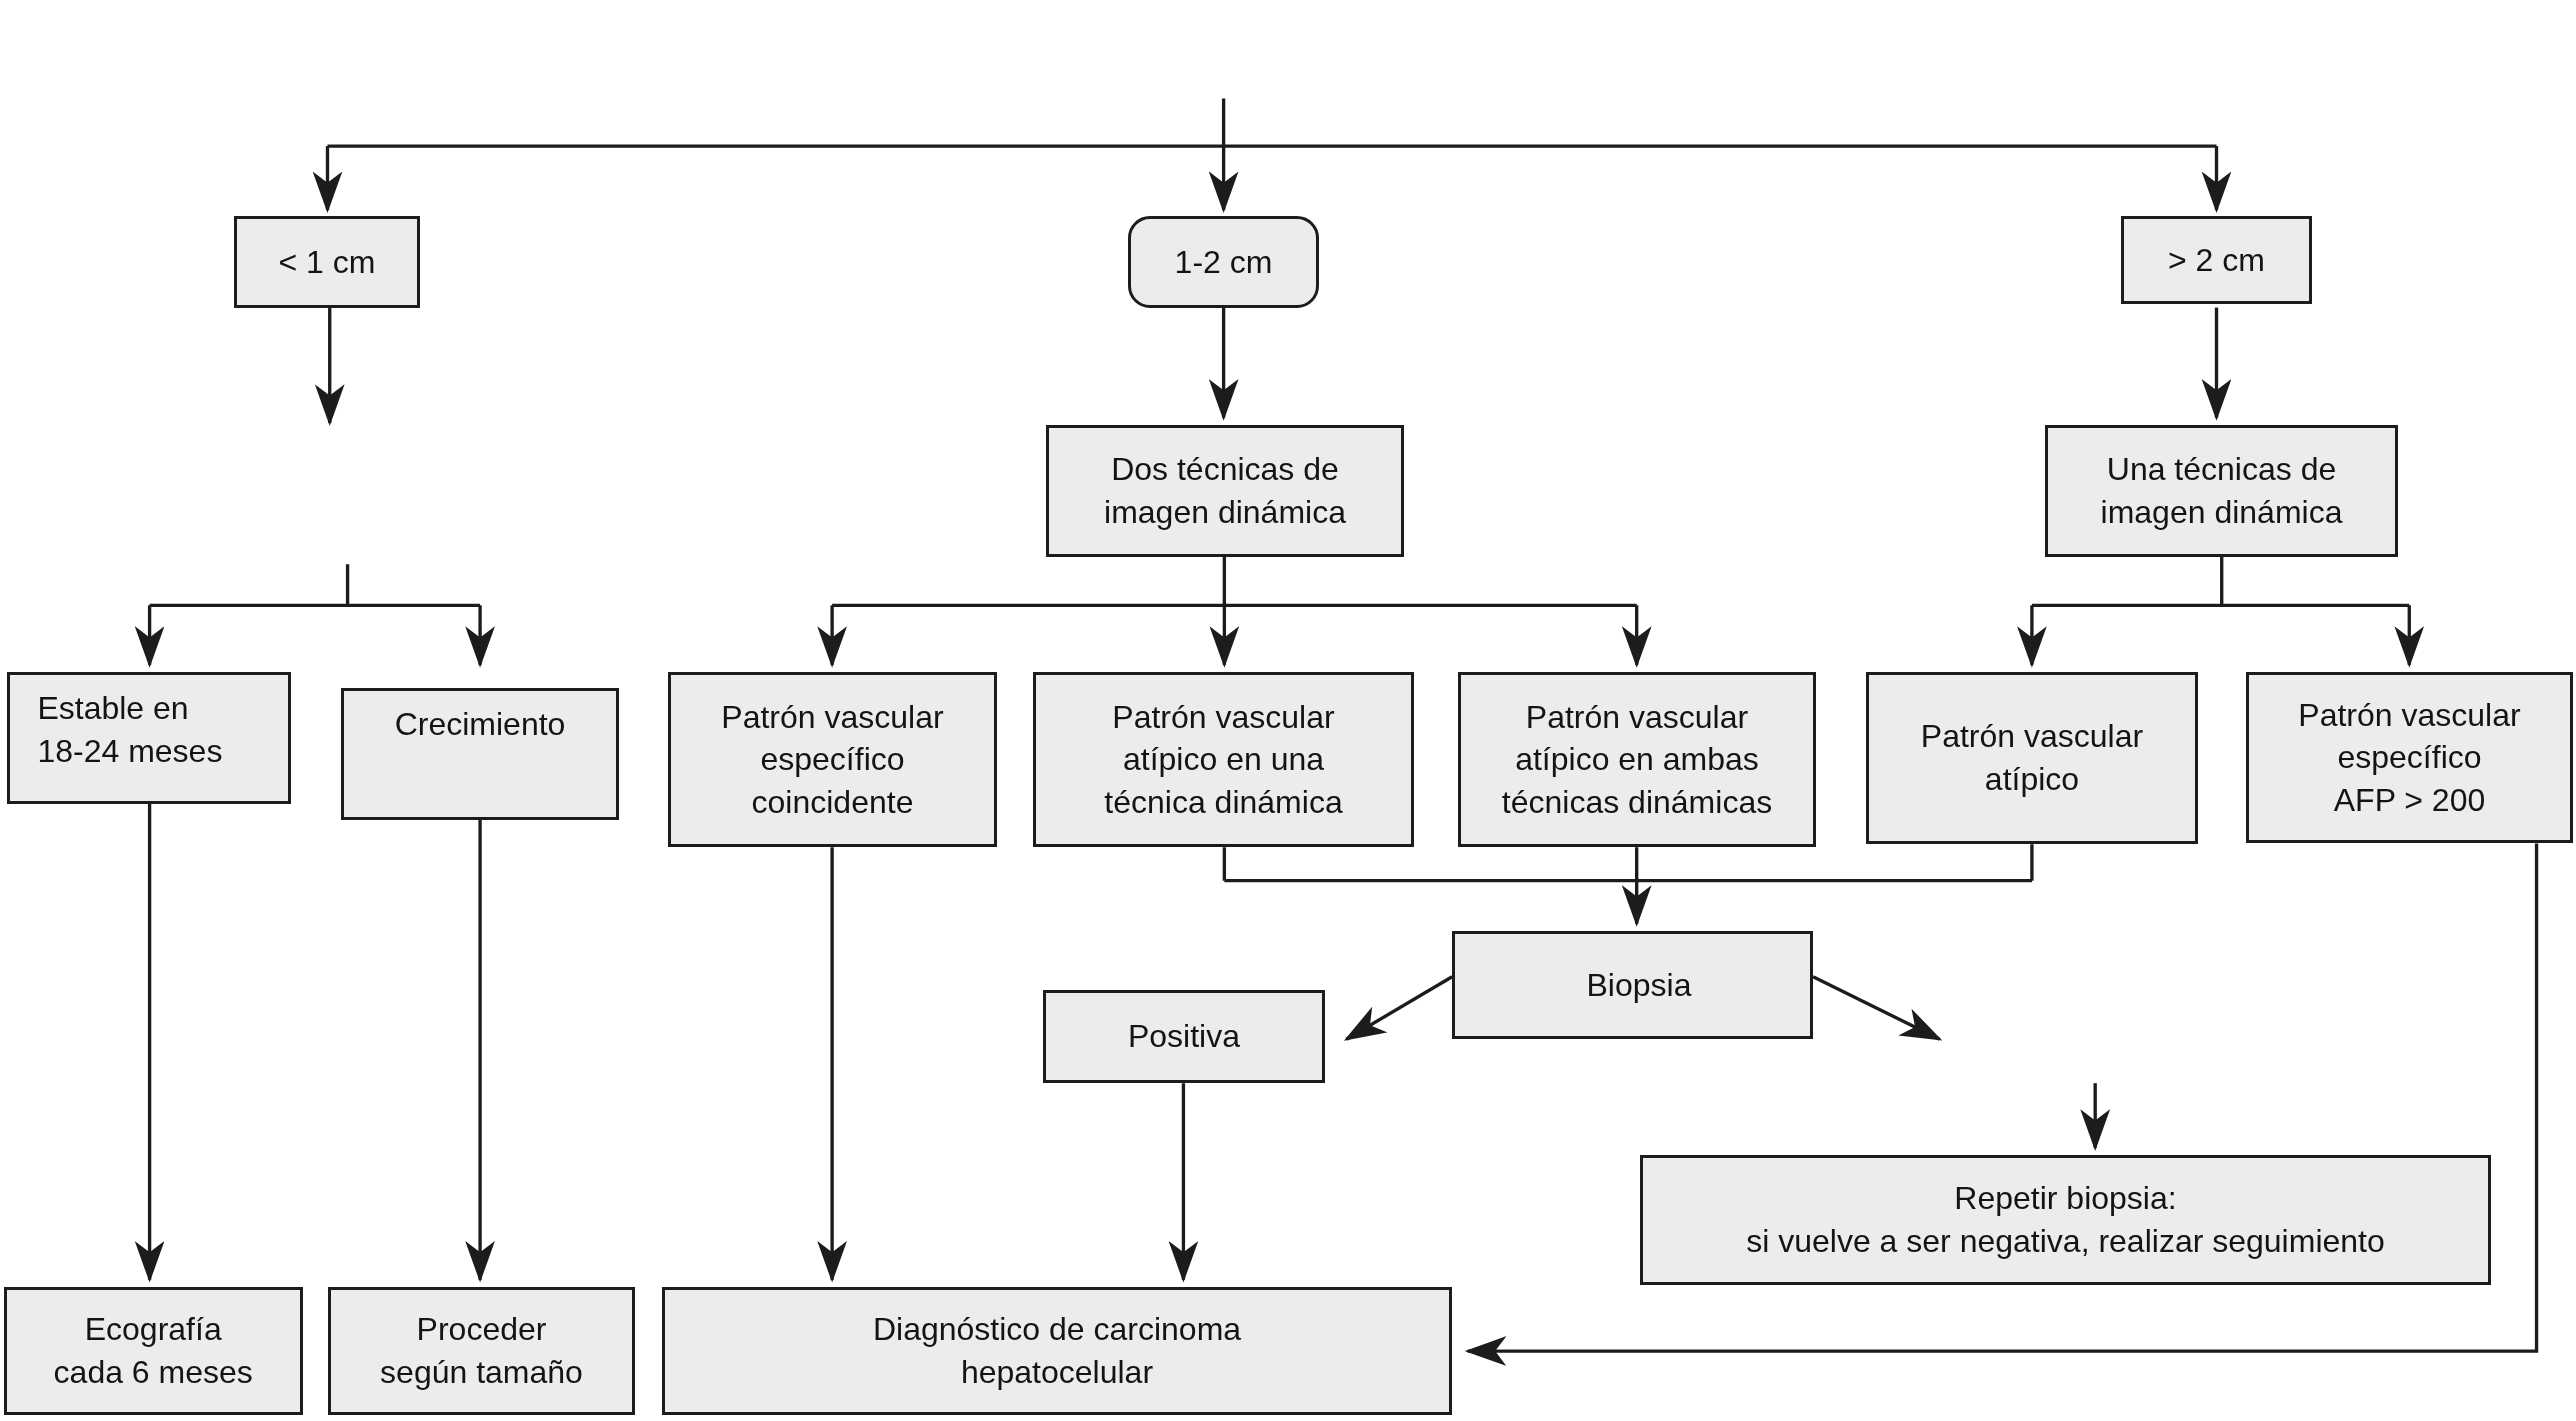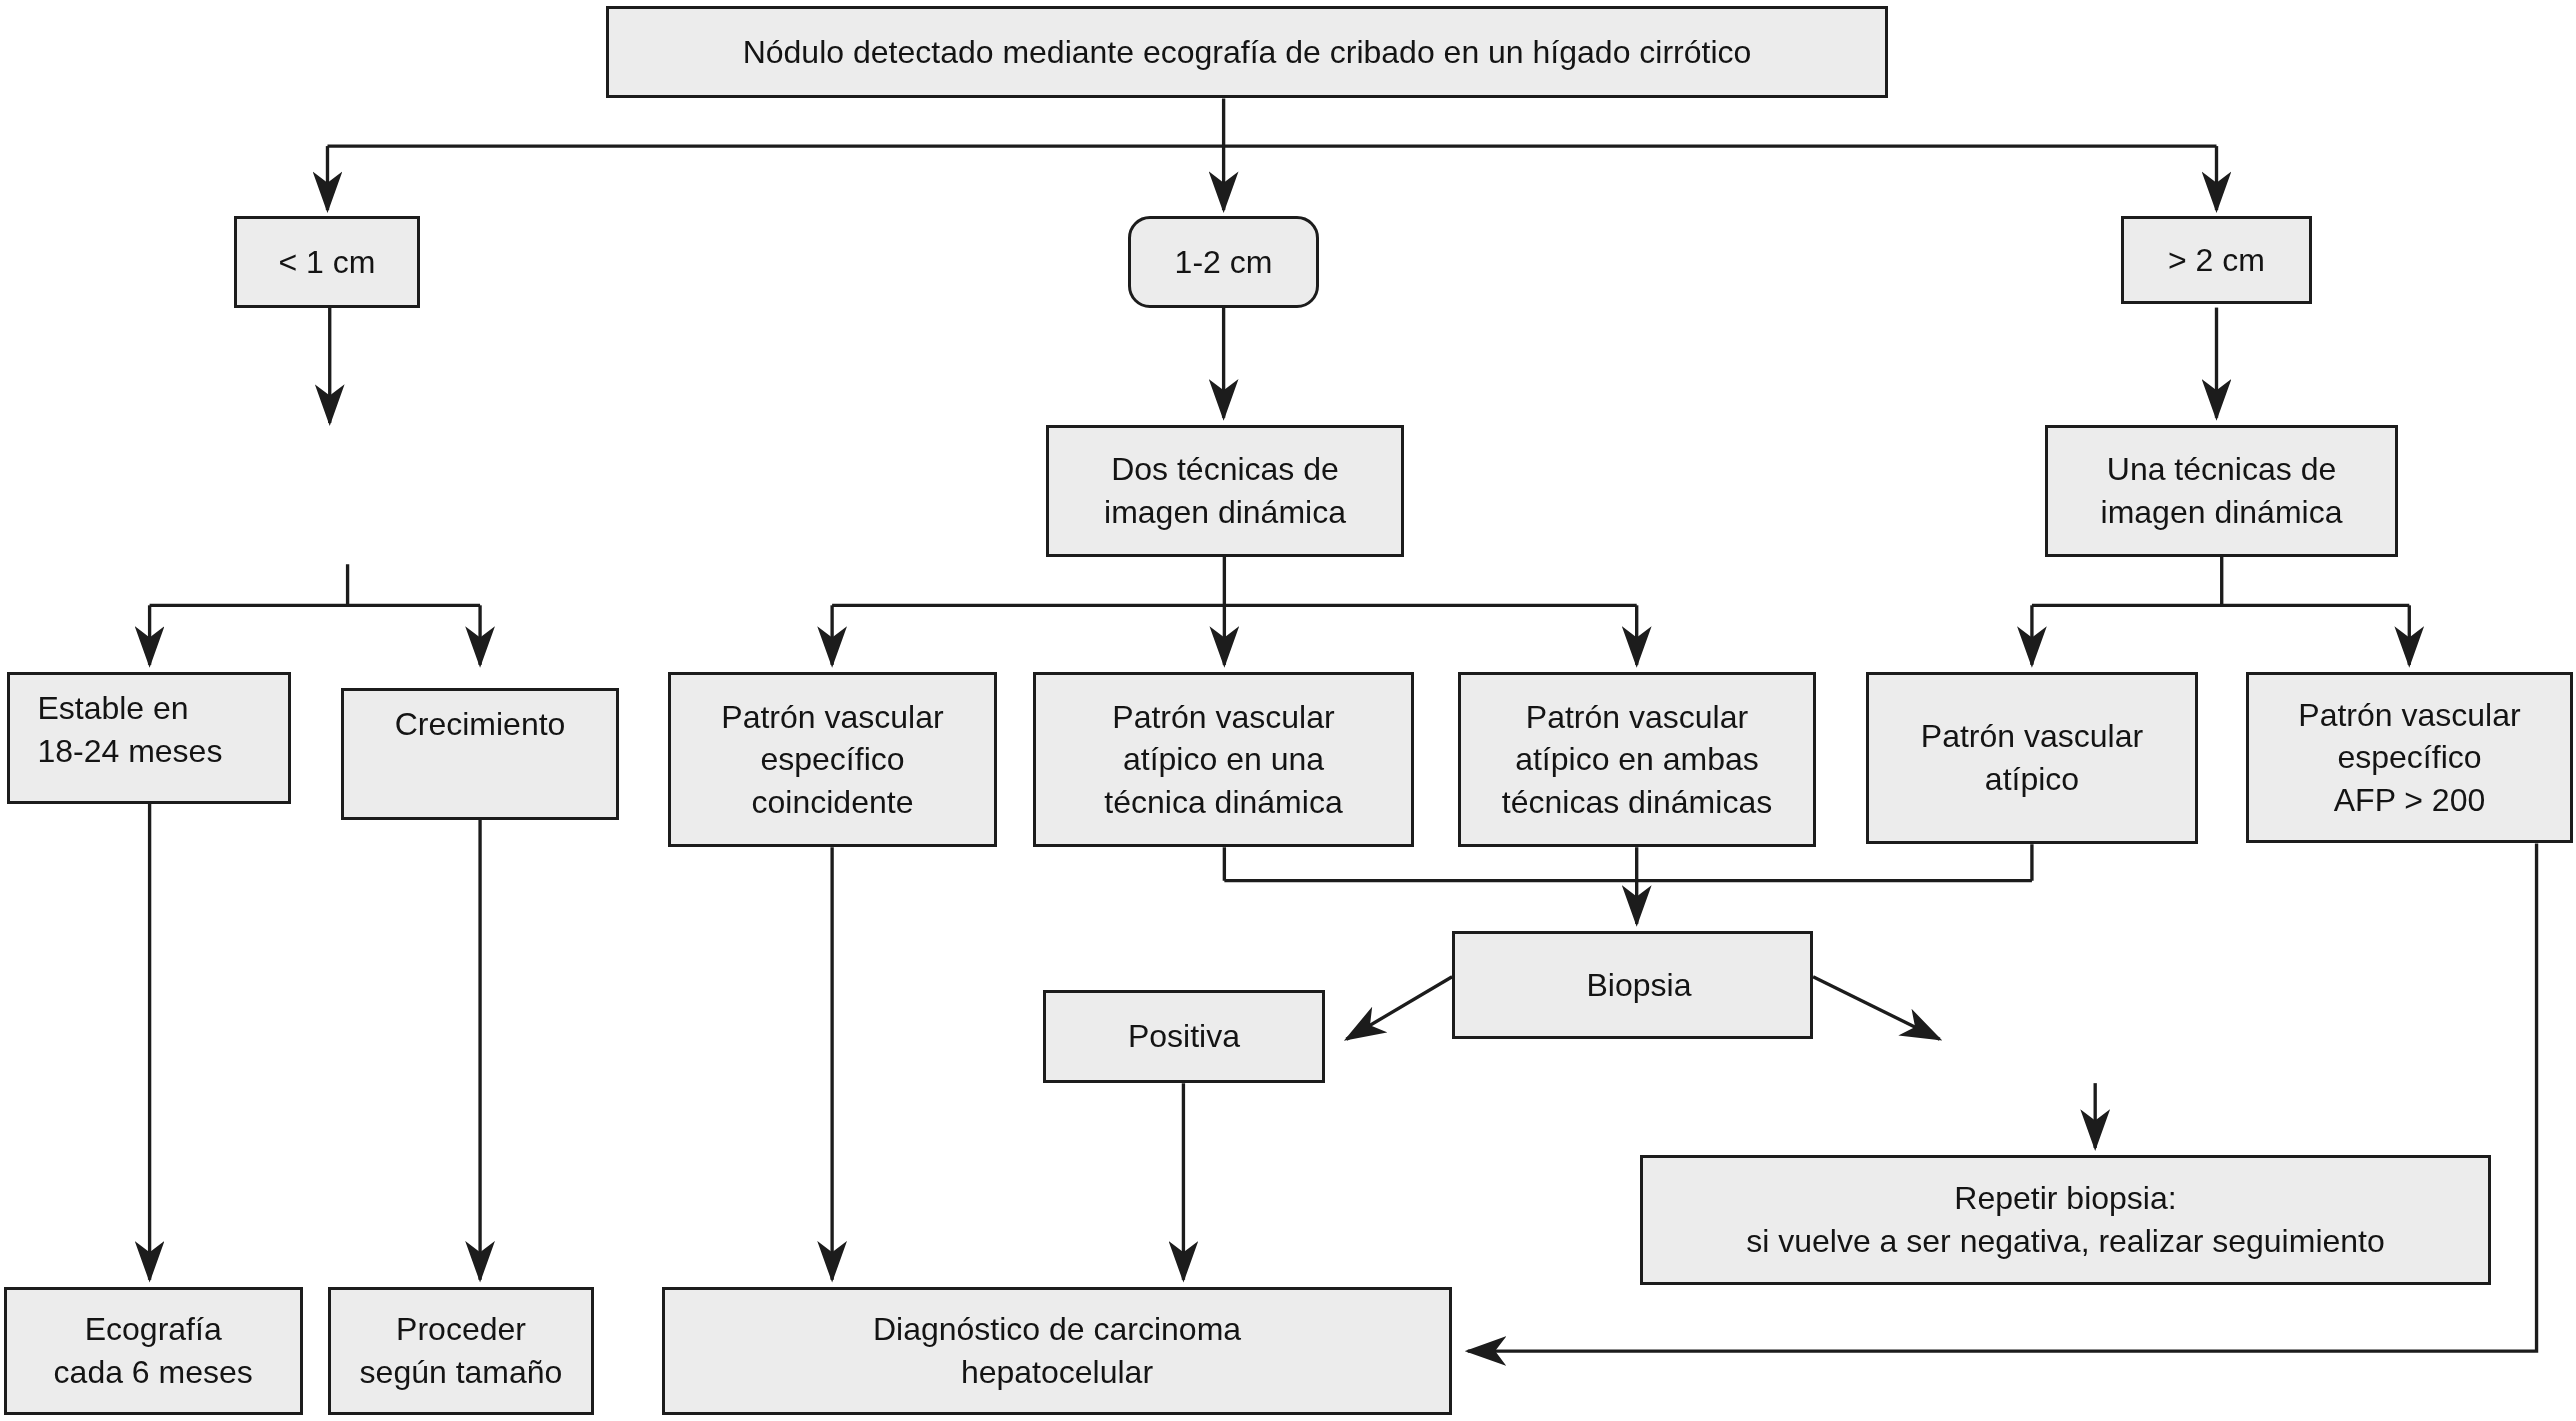--- a/index.html
+++ b/index.html
@@ -92,21 +92,20 @@
 
     <path class="edge" d="M1951,1312 L1809,1396" marker-end="url(#arrowhead)"></path>
     <path class="edge" d="M2436,1312 L2606,1396" marker-end="url(#arrowhead)"></path>
 
     <path class="edge" d="M1590,1455 V1719" marker-end="url(#arrowhead)"></path>
     <path class="edge" d="M2815,1455 V1542" marker-end="url(#arrowhead)"></path>
 
     <path class="edge" d="M3408,1133 V1815 H1972" marker-end="url(#arrowhead)"></path>
   </svg>
 
-  <div class="node" style="left:606px; top:6px; width:1282px; height:92px;">Nódulo detectado mediante ecografía de cribado en un hígado cirrótico</div>
 
   <div class="node" style="left:234px; top:216px; width:186px; height:92px;">&lt; 1 cm</div>
 
   <div class="node" style="left:1128px; top:216px; width:191px; height:92px;border-radius:22px;">1-2 cm</div>
 
   <div class="node" style="left:2121px; top:216px; width:191px; height:88px;text-align:center;">&gt; 2 cm</div>
 
 
   <div class="node" style="left:1046px; top:425px; width:358px; height:132px;">Dos técnicas de
 imagen dinámica</div>
@@ -142,20 +141,20 @@
 
   <div class="node" style="left:1043px; top:990px; width:282px; height:93px;">Positiva</div>
 
 
   <div class="node" style="left:1640px; top:1155px; width:851px; height:130px;">Repetir biopsia:
 si vuelve a ser negativa, realizar seguimiento</div>
 
   <div class="node" style="left:3.7px; top:1287px; width:299px; height:128px;">Ecografía
 cada 6 meses</div>
 
-  <div class="node" style="left:328px; top:1287px; width:266px; height:128px;">Proceder
+  <div class="node" style="left:328px; top:1287px; width:307px; height:128px;">Proceder
 según tamaño</div>
 
   <div class="node" style="left:662px; top:1287px; width:790px; height:128px;">Diagnóstico de carcinoma
 hepatocelular</div>
 
 </div>
 
 
 </body></html>

